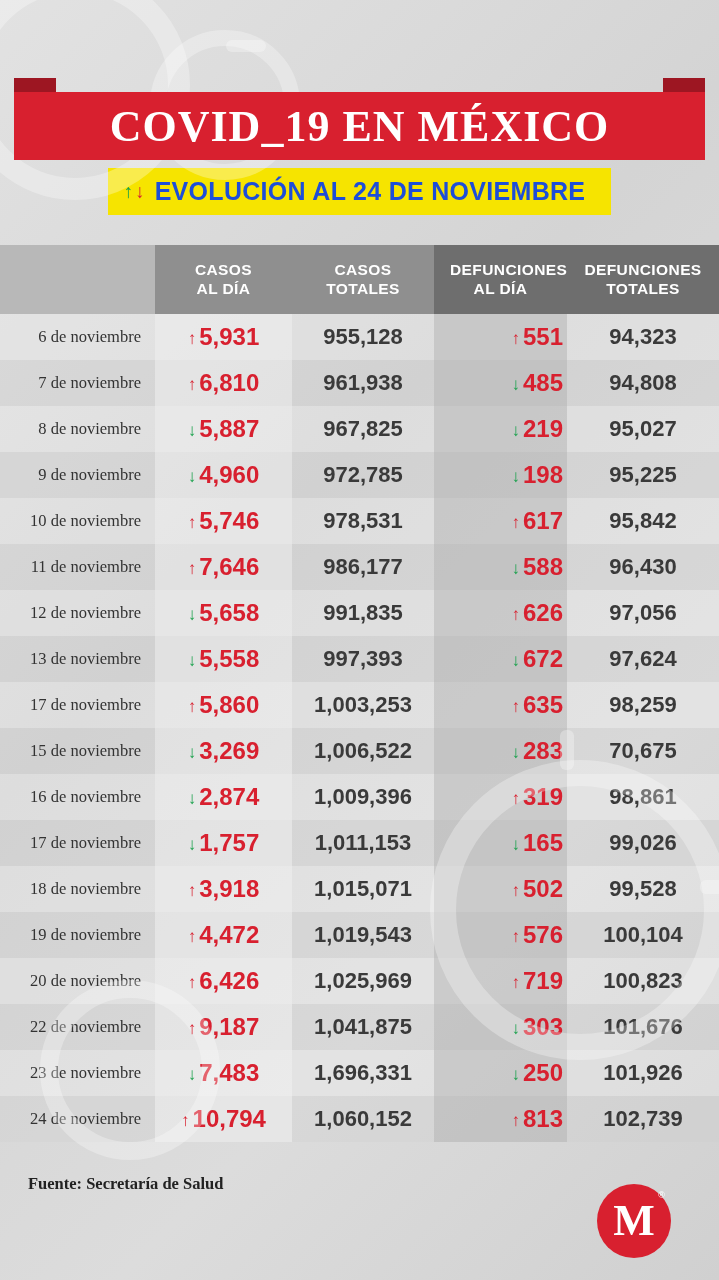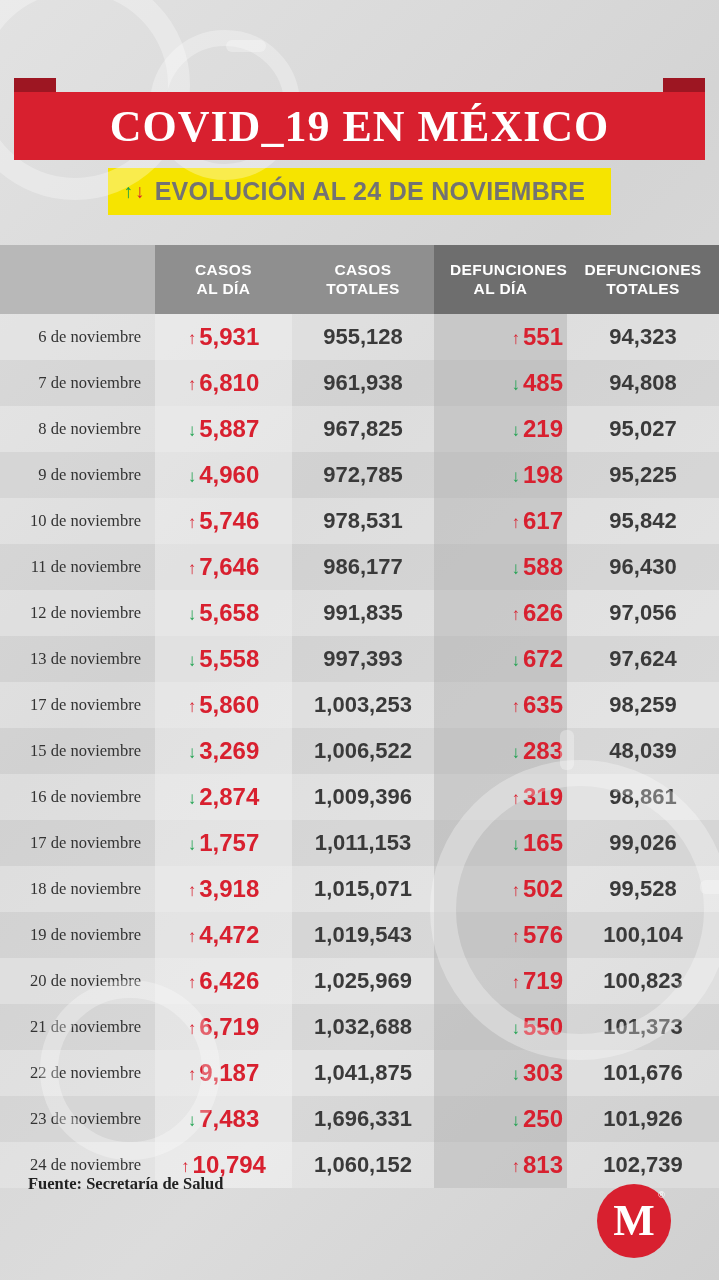--- a/index.html
+++ b/index.html
@@ -75,21 +75,21 @@
   .subbar-arrows {
     display: flex; gap: 2px;
     font-size: 19px; line-height: 1;
     font-weight: bold;
   }
   .arr-up-green { color: #18a04a; }
   .arr-down-red { color: #d8202f; }
   .subbar-text {
     font-size: 25px;
     font-weight: bold;
-    color: #737373;
+    color: #1d4ed8;
     letter-spacing: 0.3px;
     white-space: nowrap;
   }
 
   
   .table-wrap {
     margin-top: 30px;
     padding: 0 0 0 0;
     width: 719px;
   }
@@ -341,21 +341,21 @@
             <td class="cases-day"><span class="trend up">↑</span><span>5,860</span></td>
             <td class="cases-total">1,003,253</td>
             <td class="deaths-day"><span class="trend up">↑</span><span>635</span></td>
             <td class="deaths-total">98,259</td>
           </tr>
           <tr>
             <td class="daylabel">15 de noviembre</td>
             <td class="cases-day"><span class="trend down">↓</span><span>3,269</span></td>
             <td class="cases-total">1,006,522</td>
             <td class="deaths-day"><span class="trend down">↓</span><span>283</span></td>
-            <td class="deaths-total">48,039</td>
+            <td class="deaths-total">70,675</td>
           </tr>
           <tr>
             <td class="daylabel">16 de noviembre</td>
             <td class="cases-day"><span class="trend down">↓</span><span>2,874</span></td>
             <td class="cases-total">1,009,396</td>
             <td class="deaths-day"><span class="trend up">↑</span><span>319</span></td>
             <td class="deaths-total">98,861</td>
           </tr>
           <tr>
             <td class="daylabel">17 de noviembre</td>
@@ -377,27 +377,20 @@
             <td class="cases-total">1,019,543</td>
             <td class="deaths-day"><span class="trend up">↑</span><span>576</span></td>
             <td class="deaths-total">100,104</td>
           </tr>
           <tr>
             <td class="daylabel">20 de noviembre</td>
             <td class="cases-day"><span class="trend up">↑</span><span>6,426</span></td>
             <td class="cases-total">1,025,969</td>
             <td class="deaths-day"><span class="trend up">↑</span><span>719</span></td>
             <td class="deaths-total">100,823</td>
-          </tr>
-          <tr>
-            <td class="daylabel">21 de noviembre</td>
-            <td class="cases-day"><span class="trend up">↑</span><span>6,719</span></td>
-            <td class="cases-total">1,032,688</td>
-            <td class="deaths-day"><span class="trend down">↓</span><span>550</span></td>
-            <td class="deaths-total">101,373</td>
           </tr>
           <tr>
             <td class="daylabel">22 de noviembre</td>
             <td class="cases-day"><span class="trend up">↑</span><span>9,187</span></td>
             <td class="cases-total">1,041,875</td>
             <td class="deaths-day"><span class="trend down">↓</span><span>303</span></td>
             <td class="deaths-total">101,676</td>
           </tr>
           <tr>
             <td class="daylabel">23 de noviembre</td>

